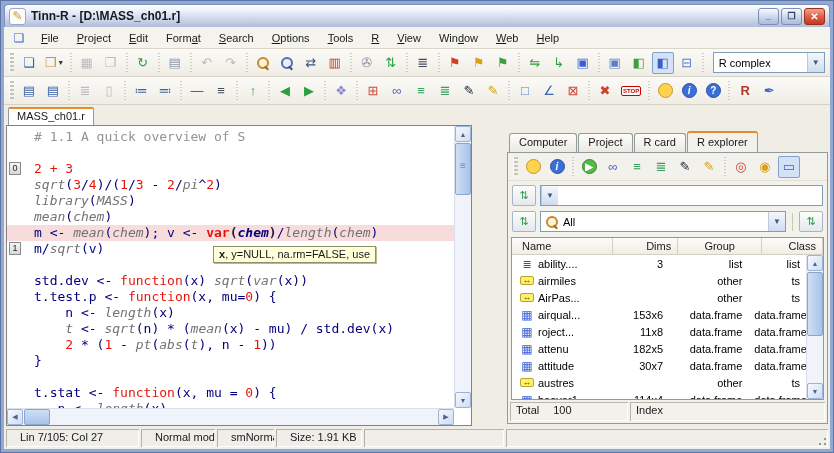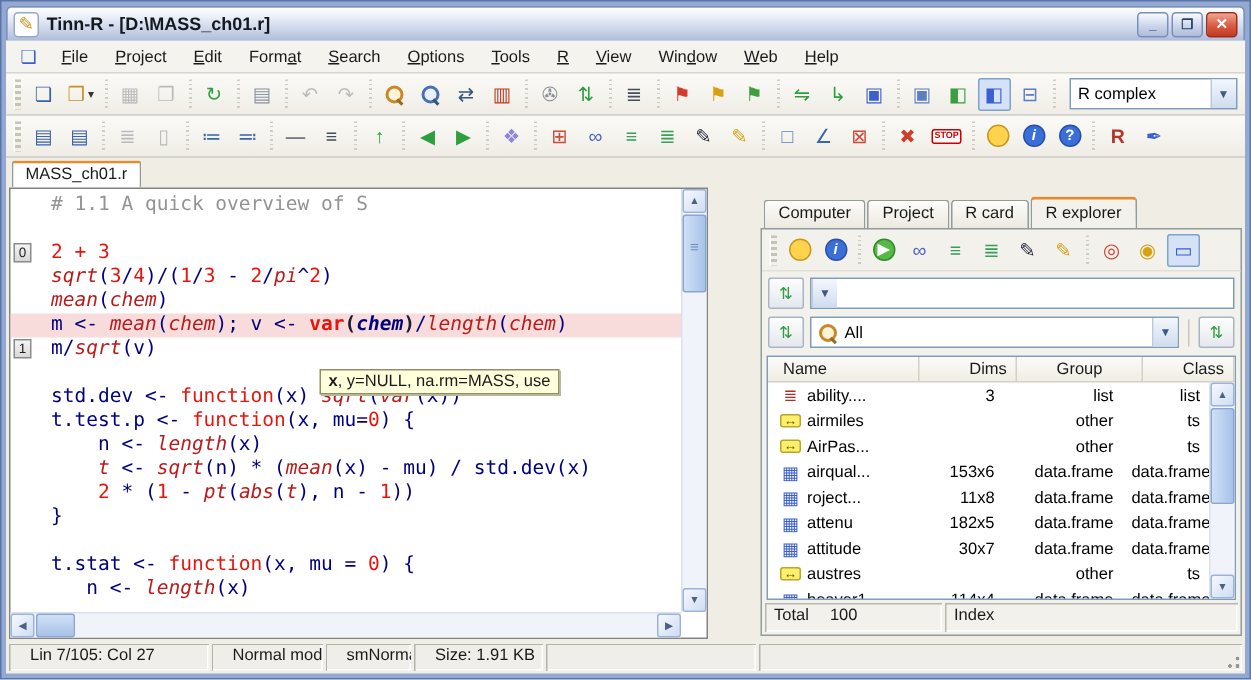--- a/index.html
+++ b/index.html
@@ -86,21 +86,21 @@
   .code-area { position:absolute; left:0; top:0; right:17px; bottom:17px; overflow:hidden;
     font-family:"DejaVu Sans Mono", monospace; font-size:13px; padding-top:3px; }
   .cl { height:16px; line-height:16px; white-space:pre; position:relative; padding-left:27px; }
   .cl.hl { background:#f8dcdc; }
   .lmark { position:absolute; left:2px; top:1px; width:12px; height:13px;
     background:linear-gradient(180deg,#f4f4f4,#d8d8d8); border:1px solid #8a8a8a;
     font-family:"Liberation Sans", sans-serif; font-size:9px; line-height:11px;
     text-align:center; color:#222; }
   .tk-c { color:#939393; }
   .tk-n { color:#00007f; }
-  .tk-f { color:#b91c1c; font-style:italic; }
+  .tk-f { color:#737373; font-style:italic; }
   .tk-r { color:#e8140c; }
   .tk-b { color:#e8140c; font-weight:bold; }
   .tk-bn { color:#1a1a3a; font-weight:bold; }
   .tk-bf { color:#00007f; font-weight:bold; font-style:italic; }
   .tooltip { position:absolute; left:206px; top:120px; height:17px;
     background:#ffffdc; border:1px solid #8f8f6a; box-shadow:1px 1px 0 #b8b89a;
     font-size:11px; color:#1a1a1a; padding:1px 5px; white-space:nowrap; }
   .tooltip b { font-weight:bold; }
 
   
@@ -416,36 +416,37 @@
     <div class="editor-pane">
       <div class="etab-strip">
         <div class="etab">MASS_ch01.r</div>
       </div>
       <div class="editor-box">
         <div class="code-area" id="code-lines">
             <div class="cl"><span class="tk-c"># 1.1 A quick overview of S</span></div>
             <div class="cl"></div>
             <div class="cl"><span class="lmark">0</span><span class="tk-r">2 + 3</span></div>
             <div class="cl"><span class="tk-f">sqrt</span><span class="tk-n">(</span><span class="tk-r">3</span><span class="tk-n">/</span><span class="tk-r">4</span><span class="tk-n">)/(</span><span class="tk-r">1</span><span class="tk-n">/</span><span class="tk-r">3</span><span class="tk-n"> - </span><span class="tk-r">2</span><span class="tk-n">/</span><span class="tk-f">pi</span><span class="tk-n">^</span><span class="tk-r">2</span><span class="tk-n">)</span></div>
+            <div class="cl"><span class="tk-f">library</span><span class="tk-n">(</span><span class="tk-f">MASS</span><span class="tk-n">)</span></div>
             <div class="cl"><span class="tk-f">mean</span><span class="tk-n">(</span><span class="tk-f">chem</span><span class="tk-n">)</span></div>
             <div class="cl hl"><span class="tk-n">m &lt;- </span><span class="tk-f">mean</span><span class="tk-n">(</span><span class="tk-f">chem</span><span class="tk-n">); v &lt;- </span><span class="tk-b">var</span><span class="tk-bn">(</span><span class="tk-bf">chem</span><span class="tk-bn">)</span><span class="tk-n">/</span><span class="tk-f">length</span><span class="tk-n">(</span><span class="tk-f">chem</span><span class="tk-n">)</span></div>
             <div class="cl"><span class="lmark">1</span><span class="tk-n">m/</span><span class="tk-f">sqrt</span><span class="tk-n">(v)</span></div>
             <div class="cl"></div>
             <div class="cl"><span class="tk-n">std.dev &lt;- </span><span class="tk-r">function</span><span class="tk-n">(x) </span><span class="tk-f">sqrt</span><span class="tk-n">(</span><span class="tk-f">var</span><span class="tk-n">(x))</span></div>
             <div class="cl"><span class="tk-n">t.test.p &lt;- </span><span class="tk-r">function</span><span class="tk-n">(x, mu=</span><span class="tk-r">0</span><span class="tk-n">) {</span></div>
             <div class="cl"><span class="tk-n">    n &lt;- </span><span class="tk-f">length</span><span class="tk-n">(x)</span></div>
             <div class="cl"><span class="tk-n">    </span><span class="tk-f">t</span><span class="tk-n"> &lt;- </span><span class="tk-f">sqrt</span><span class="tk-n">(n) * (</span><span class="tk-f">mean</span><span class="tk-n">(x) - mu) / std.dev(x)</span></div>
             <div class="cl"><span class="tk-n">    </span><span class="tk-r">2</span><span class="tk-n"> * (</span><span class="tk-r">1</span><span class="tk-n"> - </span><span class="tk-f">pt</span><span class="tk-n">(</span><span class="tk-f">abs</span><span class="tk-n">(</span><span class="tk-f">t</span><span class="tk-n">), n - </span><span class="tk-r">1</span><span class="tk-n">))</span></div>
             <div class="cl"><span class="tk-n">}</span></div>
             <div class="cl"></div>
             <div class="cl"><span class="tk-n">t.stat &lt;- </span><span class="tk-r">function</span><span class="tk-n">(x, mu = </span><span class="tk-r">0</span><span class="tk-n">) {</span></div>
             <div class="cl"><span class="tk-n">   n &lt;- </span><span class="tk-f">length</span><span class="tk-n">(x)</span></div>
           </div>
         <div class="tooltip">
-          <b>x</b><span>, y=NULL, na.rm=MASS, use</span>
+          <b>x</b><span>, y=NULL, na.rm=FALSE, use</span>
         </div>
         <div class="vsb">
           <div class="sb-btn up">▲</div>
           <div class="thumb"></div>
           <div class="sb-btn down">▼</div>
         </div>
         <div class="hsb">
           <div class="sb-btn left">◀</div>
           <div class="thumb"></div>
           <div class="sb-btn right">▶</div>

